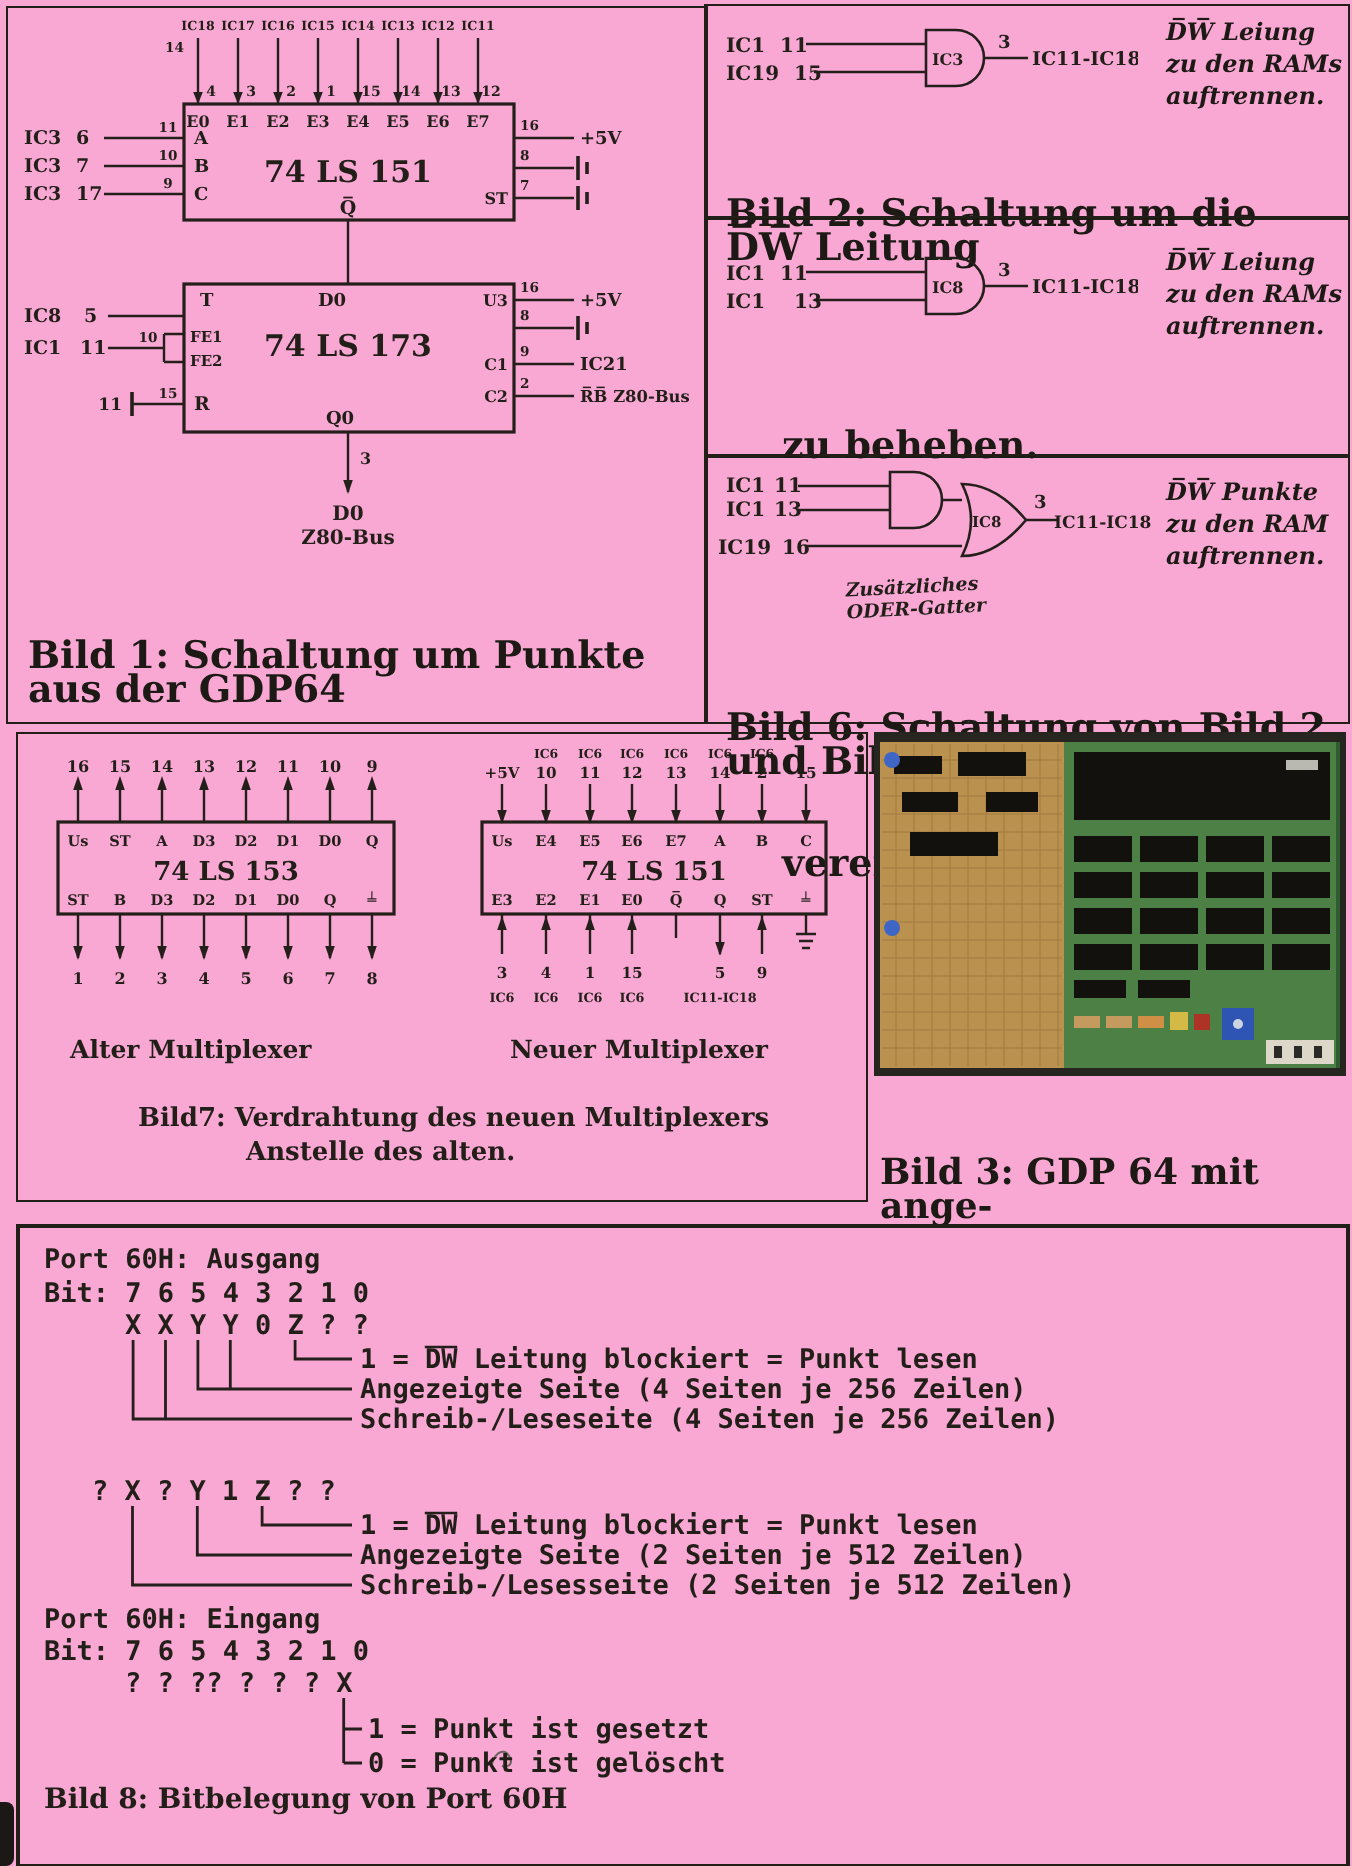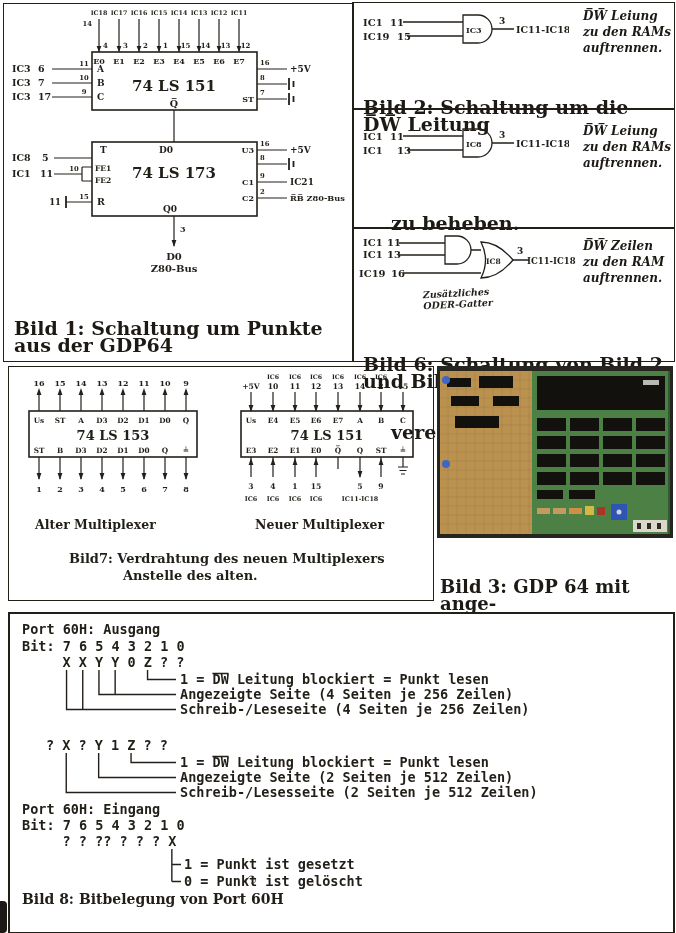--- a/index.html
+++ b/index.html
@@ -1,16 +1,16 @@
 <!DOCTYPE html>
 <html><head>
 <meta charset="utf-8">
 <style>
   html,body{margin:0;padding:0;background:#99948a;}
-  #page{position:relative;width:676px;height:933px;margin:0 auto;background:#ffffff;font-family:"DejaVu Serif",serif;color:#1d1a15;overflow:hidden;}
+  #page{position:relative;width:676px;height:933px;margin:0 auto;background:#f9a8d4;font-family:"DejaVu Serif",serif;color:#1d1a15;overflow:hidden;}
   .box{position:absolute;border:1.6px solid #221e18;}
   .cap{position:absolute;font-weight:bold;font-size:19px;line-height:17px;white-space:pre-wrap;color:#1d1a15;}
   .cap .ind{padding-left:28px;}
   .note{position:absolute;font-weight:bold;font-size:12px;line-height:16px;font-style:italic;}
   svg{position:absolute;}
   svg text{font-family:"DejaVu Serif",serif;font-weight:bold;fill:#221e18;}
   #svg-b8 text{font-family:"DejaVu Sans Mono",monospace;font-weight:bold;font-size:13.5px;}
   #svg-b8 text.serifcap{font-family:"DejaVu Serif",serif;font-size:14px;}
   .hand{font-style:italic;}
 </style>
@@ -181,21 +181,21 @@
       <text x="34" y="43" font-size="10">16</text>
       <text x="129" y="29.5" font-size="7.5">IC8</text>
       <text x="160" y="20" font-size="9">3</text>
       <text x="170" y="30" font-size="8.5">IC11-IC18</text>
       <g class="hand" transform="rotate(-3 110 64)">
         <text x="66" y="62" font-size="9.5">Zusätzliches</text>
         <text x="66" y="73" font-size="9.5">ODER-Gatter</text>
       </g>
     </svg>
     <div class="note" style="left:230px;top:10px">
-      <div>D̅W̅ Zeilen</div>
+      <div>D̅W̅ Punkte</div>
       <div>zu den RAM</div>
       <div>auftrennen.</div>
     </div>
     <div class="cap" style="left:10px;top:94px;width:305px">
       <div>Bild 6: Schaltung von Bild 2 und Bild 5</div>
       <div class="ind">vereinigt.</div>
     </div>
   </section>
 
   <section class="box" id="box-b7" style="left:8px;top:366px;width:424px;height:233px">

